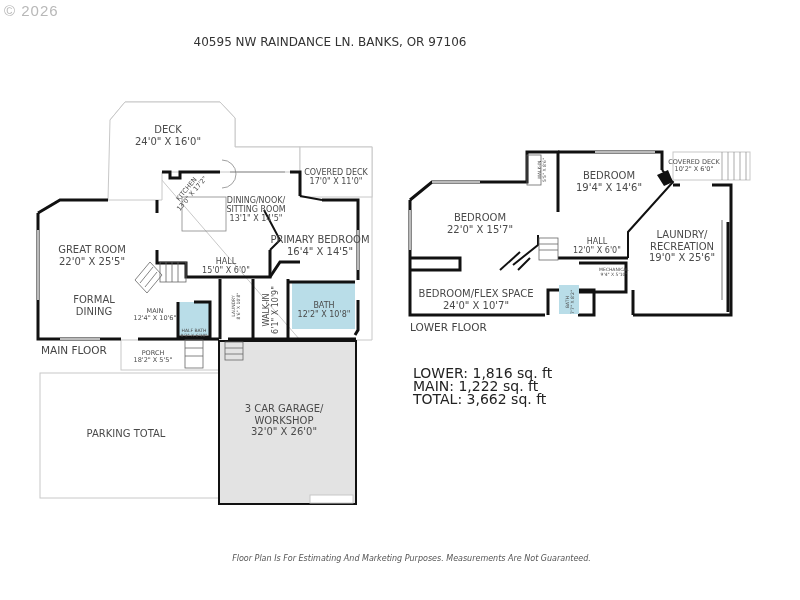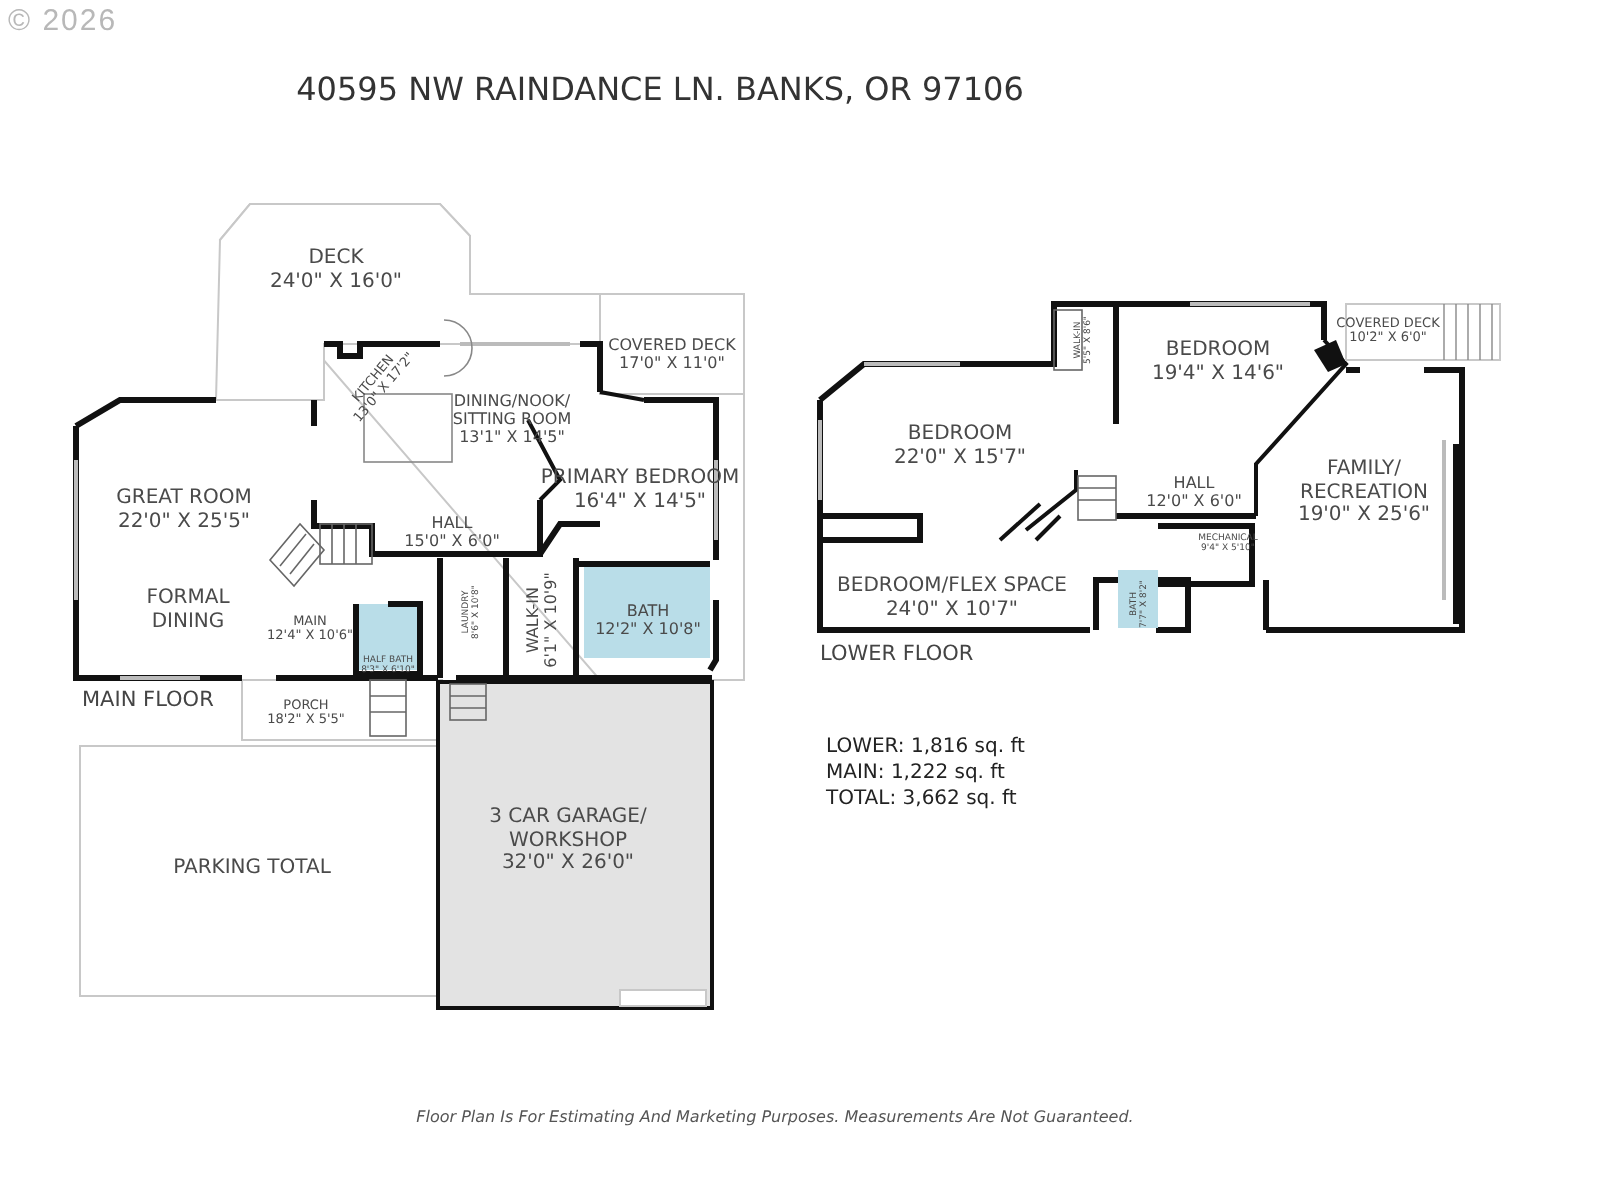--- a/index.html
+++ b/index.html
@@ -1,29 +1,29 @@
 <!DOCTYPE html>
 <html><head>
 <meta charset="utf-8">
 <style>
   html,body{margin:0;padding:0;background:#fff;}
   body{width:800px;height:600px;position:relative;overflow:hidden;font-family:"DejaVu Sans","Liberation Sans",sans-serif;color:#444;}
   .abs{position:absolute;text-align:right;}
   .copyright{left:4px;top:2px;font-size:15px;color:#b8b8b8;letter-spacing:1px;font-family:"Liberation Sans",sans-serif;}
-  .address{left:0;width:660px;top:35px;text-align:center;font-size:16px;color:#333;}
+  .address{left:0;width:660px;top:35px;text-align:center;font-size:12px;color:#333;}
   svg.plan{position:absolute;left:0;top:0;}
   .lbl{position:absolute;text-align:center;color:#4a4a4a;line-height:1.15;white-space:nowrap;transform:translate(-50%,-50%);}
   .l1{font-size:10px;}
   .l2{font-size:8px;}
   .l3{font-size:6.5px;}
   .l4{font-size:4.5px;}
   .floor{position:absolute;font-size:10.5px;color:#444;}
-  .totals{position:absolute;left:413px;top:367px;font-size:10px;color:#222;line-height:13px;}
+  .totals{position:absolute;left:413px;top:367px;font-size:14px;color:#222;line-height:13px;}
   .totals .b{font-weight:normal;}
-  .disclaimer{position:absolute;left:0;width:775px;top:554px;text-align:center;font-size:8px;font-style:italic;color:#555;}
+  .disclaimer{position:absolute;left:0;width:775px;top:554px;text-align:center;font-size:8px;font-style:italic;color:#555;padding-left:24px;}
   .rot{transform:translate(-50%,-50%) rotate(-90deg);}
   .rotk{transform:translate(-50%,-50%) rotate(-50deg);}
 </style>
 </head>
 <body>
 
 <div class="abs copyright">© 2026</div>
 <div class="abs address">40595 NW RAINDANCE LN. BANKS, OR 97106</div>
 
 <svg class="plan" width="800" height="600" viewBox="0 0 800 600">
@@ -223,21 +223,21 @@
 </div>
 <div class="lbl l1" style="left:480px;top:223px">
   <div>BEDROOM</div>
   <div>22'0" X 15'7"</div>
 </div>
 <div class="lbl l2" style="left:597px;top:246px">
   <div>HALL</div>
   <div>12'0" X 6'0"</div>
 </div>
 <div class="lbl l1" style="left:682px;top:246px">
-  <div>FAMILY/</div>
+  <div>LAUNDRY/</div>
   <div>RECREATION</div>
   <div>19'0" X 25'6"</div>
 </div>
 <div class="lbl l4" style="left:614px;top:272px">
   <div>MECHANICAL</div>
   <div>9'4" X 5'10"</div>
 </div>
 <div class="lbl l1" style="left:476px;top:299px">
   <div>BEDROOM/FLEX SPACE</div>
   <div>24'0" X 10'7"</div>

